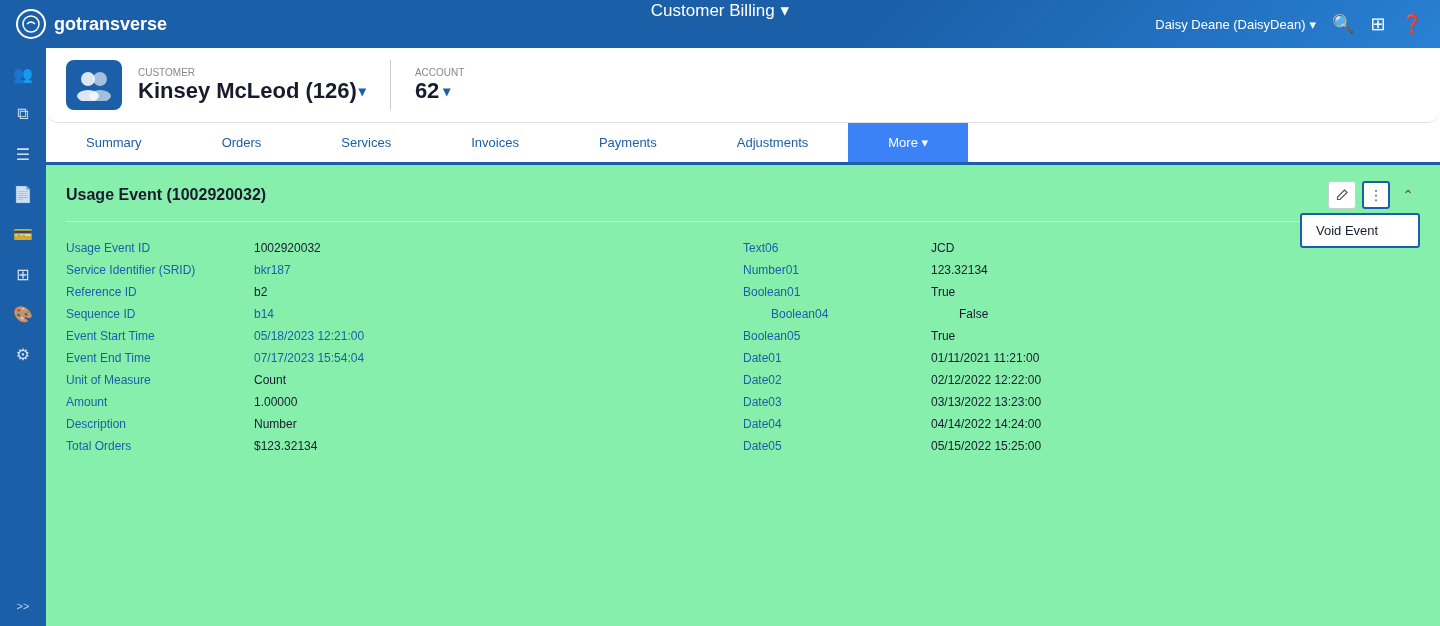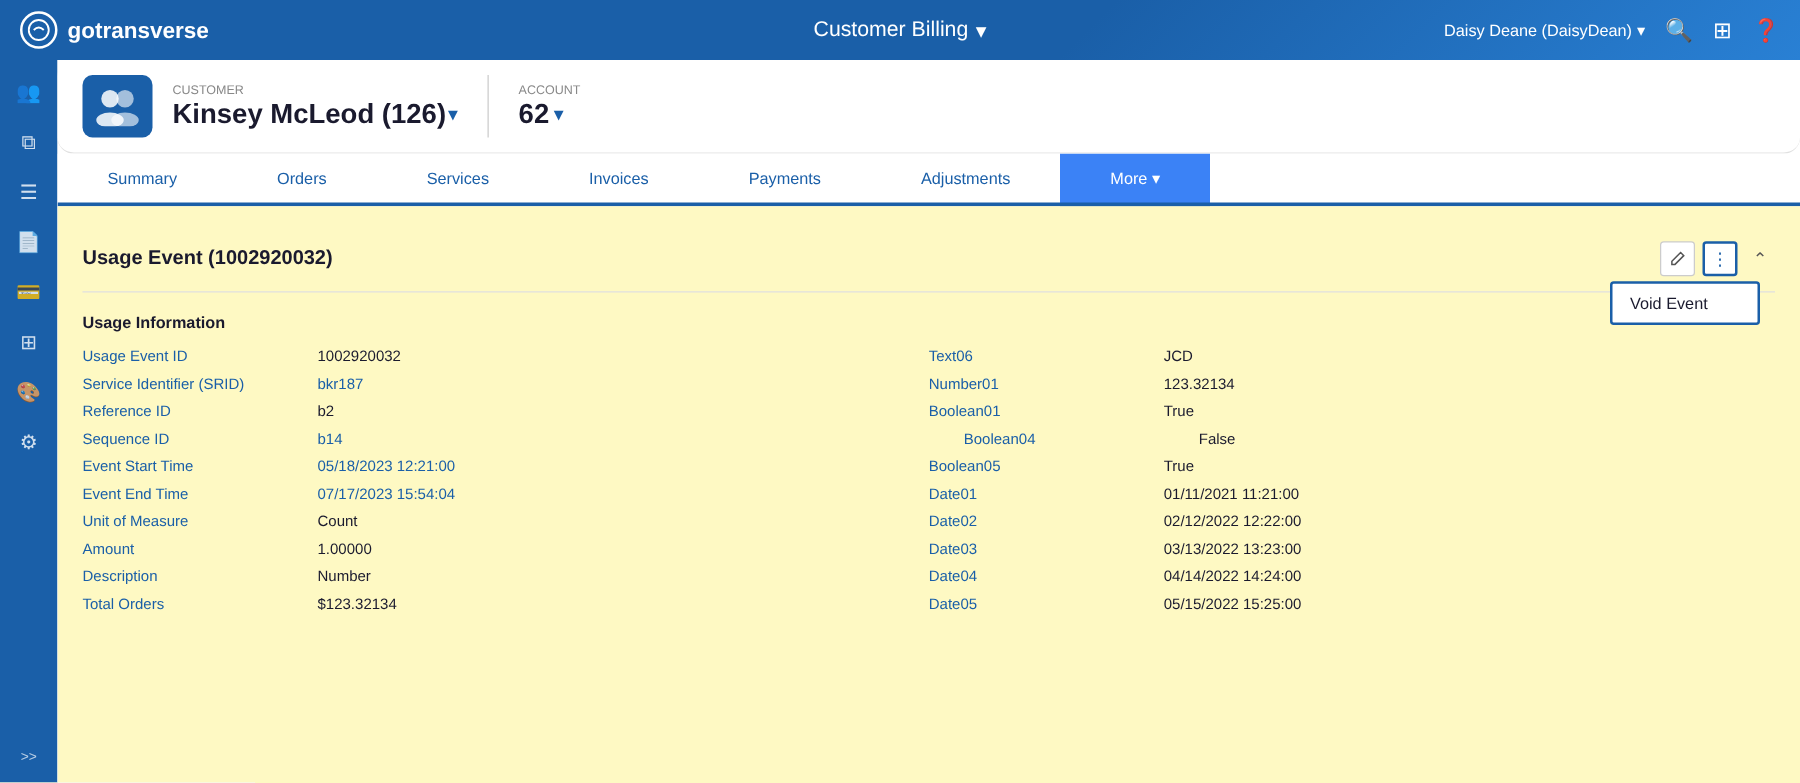--- a/index.html
+++ b/index.html
@@ -3,21 +3,20 @@
   <meta charset="utf-8">
   <style>
     * { box-sizing: border-box; margin: 0; padding: 0; }
     body { font-family: Arial, sans-serif; font-size: 13px; background: #f0f2f5; overflow: hidden; }
 
     
     .navbar {
       background: linear-gradient(135deg, #1a5fa8 0%, #1a5fa8 60%, #2980d4 100%);
       height: 48px;
       display: flex;
-      align-items: center;
       padding: 0 16px;
       color: white;
     }
     .navbar-brand {
       display: flex;
       align-items: center;
       gap: 8px;
       font-size: 18px;
       font-weight: bold;
       color: white;
@@ -174,23 +173,23 @@
     }
     .tab.active-tab {
       background: #3b82f6;
       color: white;
       border-bottom-color: #1a5fa8;
     }
 
     
     .page-content {
       flex: 1;
-      padding: 28px 20px;
+      padding: 16px 20px;
       overflow-y: auto;
-      background: #fef9c3;
+      background: #86efac;
     }
 
     
     .section-header {
       display: flex;
       align-items: center;
       justify-content: space-between;
       margin-bottom: 12px;
     }
     .section-title {
@@ -219,21 +218,21 @@
     }
     .icon-btn.active-menu {
       border: 2px solid #1a5fa8;
       color: #1a5fa8;
     }
 
     
     .dropdown-menu {
       position: absolute;
       top: 32px;
-      right: 12px;
+      right: 0;
       background: white;
       border: 2px solid #1a5fa8;
       border-radius: 3px;
       z-index: 100;
       min-width: 120px;
     }
     .dropdown-item {
       padding: 8px 14px;
       cursor: pointer;
       font-size: 13px;
@@ -392,21 +391,20 @@
           </div>
           <div class="dropdown-menu">
             <div class="dropdown-item">Void Event</div>
           </div>
           <div class="collapse-btn">⌃</div>
         </div>
       </div>
 
       <div class="section-divider"></div>
 
-      <div class="info-section-title">Usage Information</div>
 
       <div class="info-grid">
 
         <div class="info-column">
           <div class="info-row">
             <span class="info-label">Usage Event ID</span>
             <span class="info-value">1002920032</span>
           </div>
           <div class="info-row">
             <span class="info-label">Service Identifier (SRID)</span>

